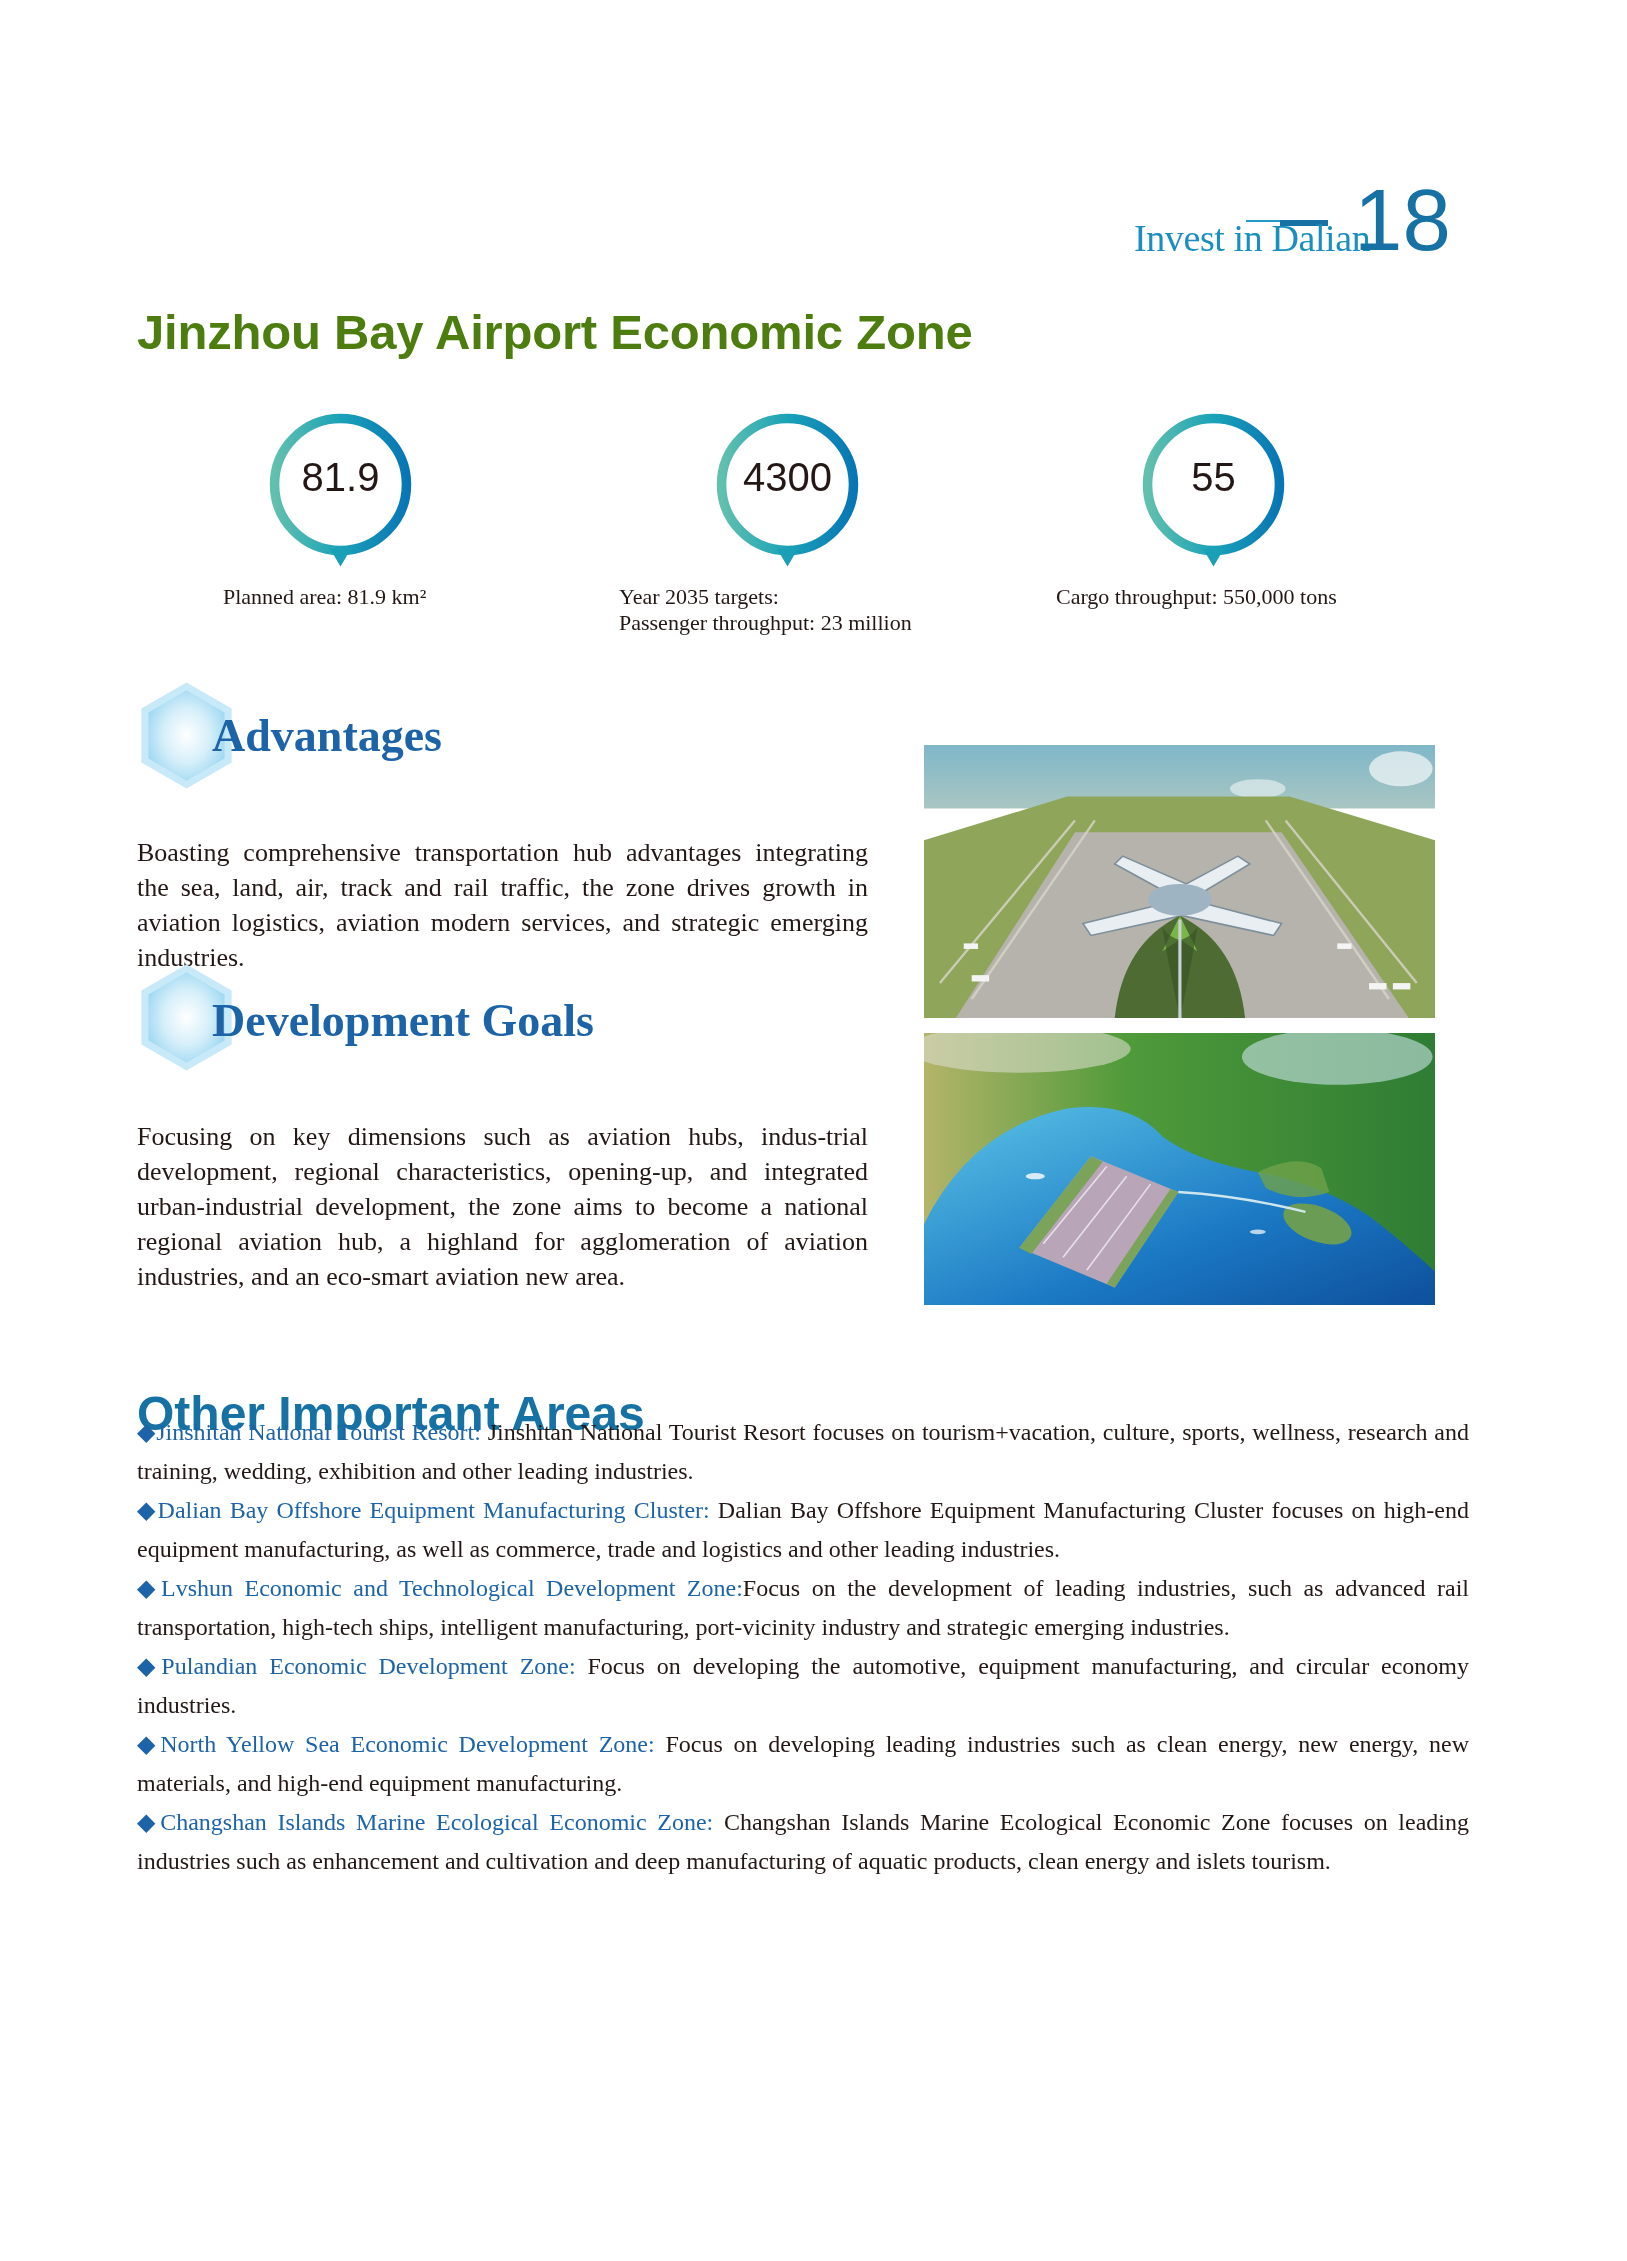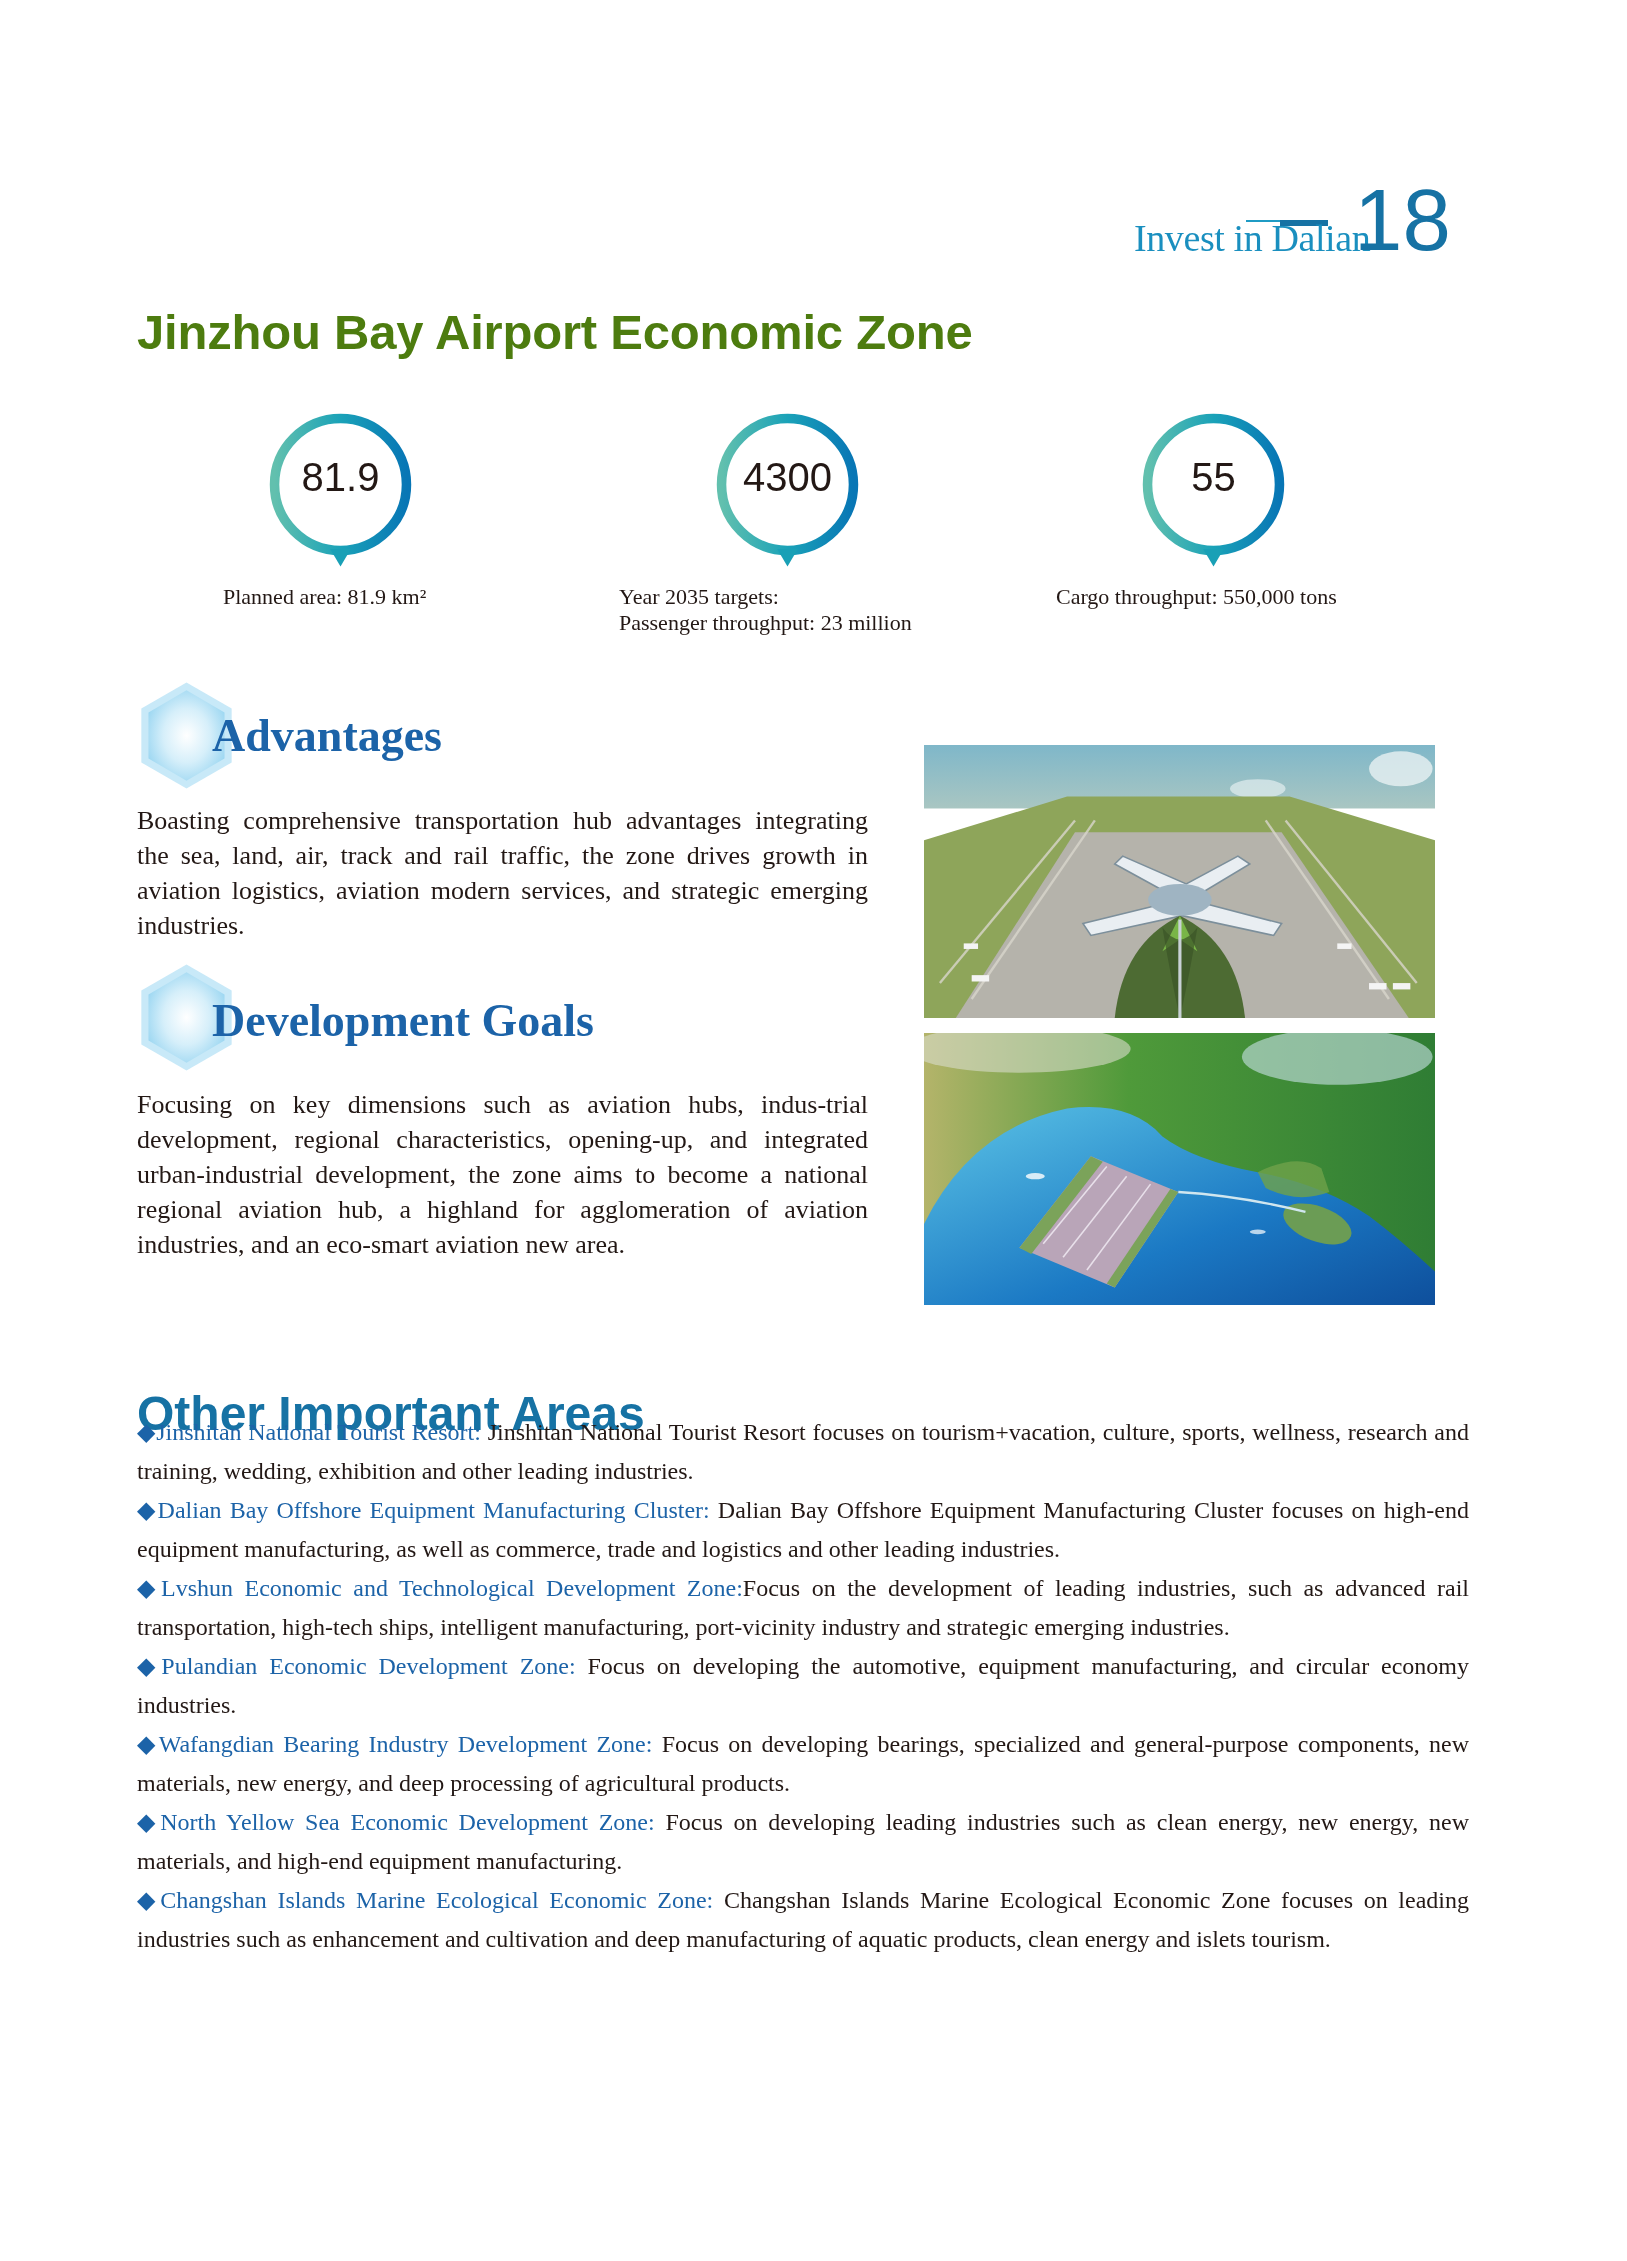--- a/index.html
+++ b/index.html
@@ -111,20 +111,21 @@
 
     .body-para {
       position: absolute;
       left: 137px;
       width: 731px;
       font-family: "Liberation Serif", serif;
       font-size: 26px;
       line-height: 35px;
       text-align: justify;
       color: #231815;
+      margin-top: 32px;
     }
 
     
     .photo {
       position: absolute;
       left: 924px;
       width: 511px;
       overflow: hidden;
     }
     .photo svg { display: block; }
@@ -311,22 +312,19 @@
   <span class="area-item">
     <span class="area-bullet">◆</span><span class="area-name">Dalian Bay Offshore Equipment Manufacturing Cluster:</span><span class="area-desc"> Dalian Bay Offshore Equipment Manufacturing Cluster focuses on high-end equipment manufacturing, as well as commerce, trade and logistics and other leading industries.</span>
   </span>
   <span class="area-item">
     <span class="area-bullet">◆</span><span class="area-name">Lvshun Economic and Technological Development Zone:</span><span class="area-desc">Focus on the development of leading industries, such as advanced rail transportation, high-tech ships, intelligent manufacturing, port-vicinity industry and strategic emerging industries.</span>
   </span>
   <span class="area-item">
     <span class="area-bullet">◆</span><span class="area-name">Pulandian Economic Development Zone:</span><span class="area-desc"> Focus on developing the automotive, equipment manufacturing, and circular economy industries.</span>
   </span>
   <span class="area-item">
-    <span class="area-bullet">◆</span><span class="area-name">Wafangdian Bearing Industry Development Zone:</span><span class="area-desc"> Focus on developing bearings, specialized and general-purpose components, new materials, new energy, and deep processing of agricultural products.</span>
-  </span>
-  <span class="area-item">
     <span class="area-bullet">◆</span><span class="area-name">North Yellow Sea Economic Development Zone:</span><span class="area-desc"> Focus on developing leading industries such as clean energy, new energy, new materials, and high-end equipment manufacturing.</span>
   </span>
   <span class="area-item">
     <span class="area-bullet">◆</span><span class="area-name">Changshan Islands Marine Ecological Economic Zone:</span><span class="area-desc"> Changshan Islands Marine Ecological Economic Zone focuses on leading industries such as enhancement and cultivation and deep manufacturing of aquatic products, clean energy and islets tourism.</span>
   </span>
 </div>
 
 
 </body></html>

